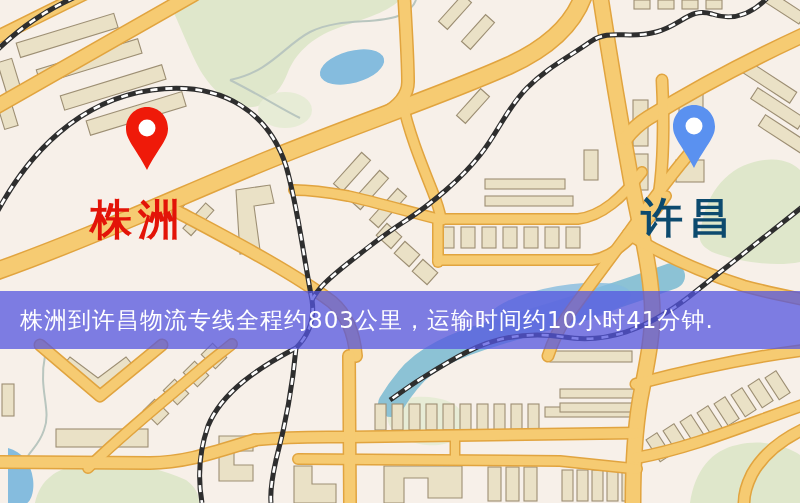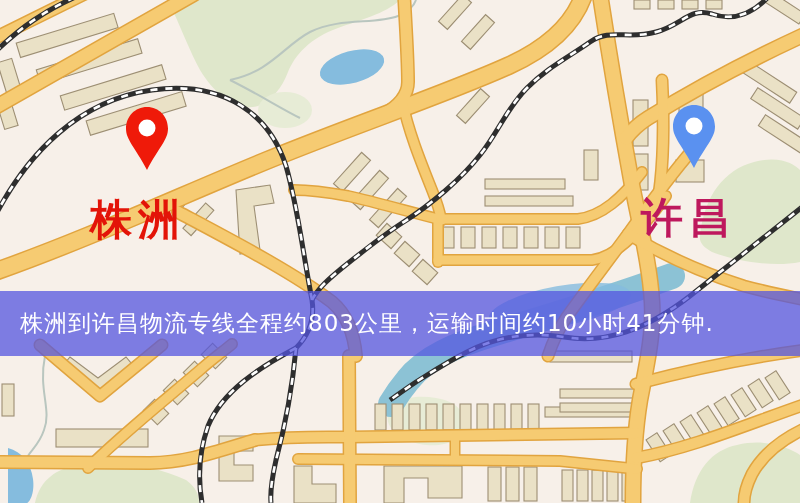--- a/index.html
+++ b/index.html
@@ -21,24 +21,24 @@
   .raildash use{fill:none;stroke:#ffffff;stroke-width:2.6;stroke-dasharray:7 8;}
 
   
   .pin{position:absolute;width:46px;height:66px;}
   .pin svg{display:block;}
 
   
   .city-label{position:absolute;font-weight:700;font-size:42px;line-height:1;
               letter-spacing:6px;white-space:nowrap;margin-top:20px;}
   .city-label.origin{left:90px;top:179px;color:#e31408;}
-  .city-label.dest{left:641px;top:177px;color:#be185d;}
-
-  
-  .banner{position:absolute;left:0;top:291px;width:800px;height:65px;
+  .city-label.dest{left:641px;top:177px;color:#0c4a6e;}
+
+  
+  .banner{position:absolute;left:0;top:291px;width:800px;height:58px;
           background:rgba(84,85,223,0.75);display:flex;align-items:center;
           box-sizing:border-box;padding-left:20px;}
   .banner-text{color:#ffffff;font-size:23px;letter-spacing:1px;white-space:nowrap;}
 </style>
 </head>
 <body>
 
 <div id="stage">
 
   <svg class="map-svg" width="800" height="503" viewBox="0 0 800 503">

